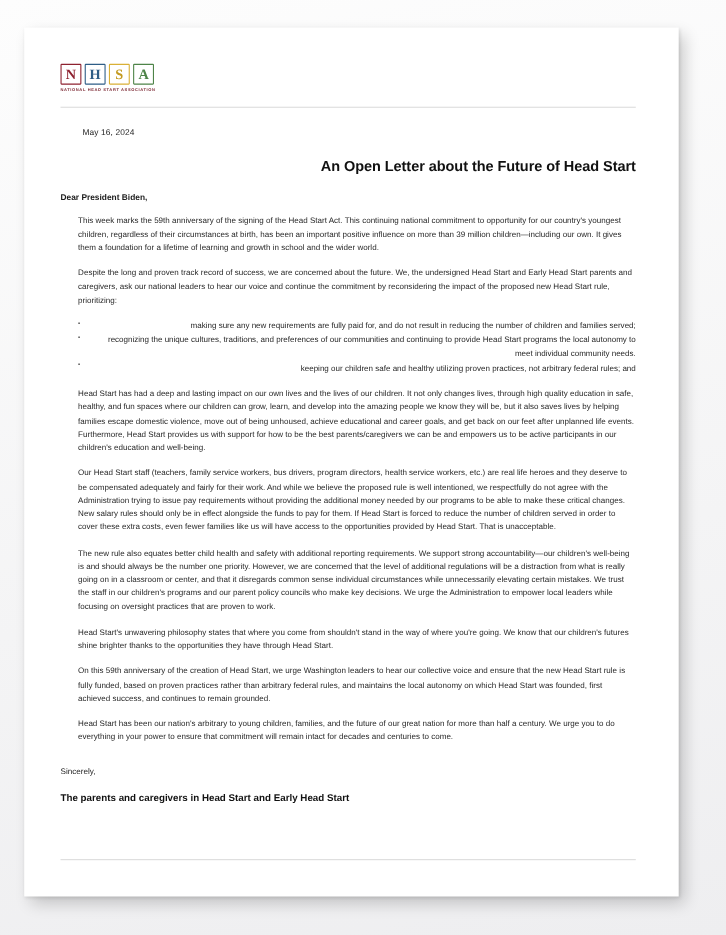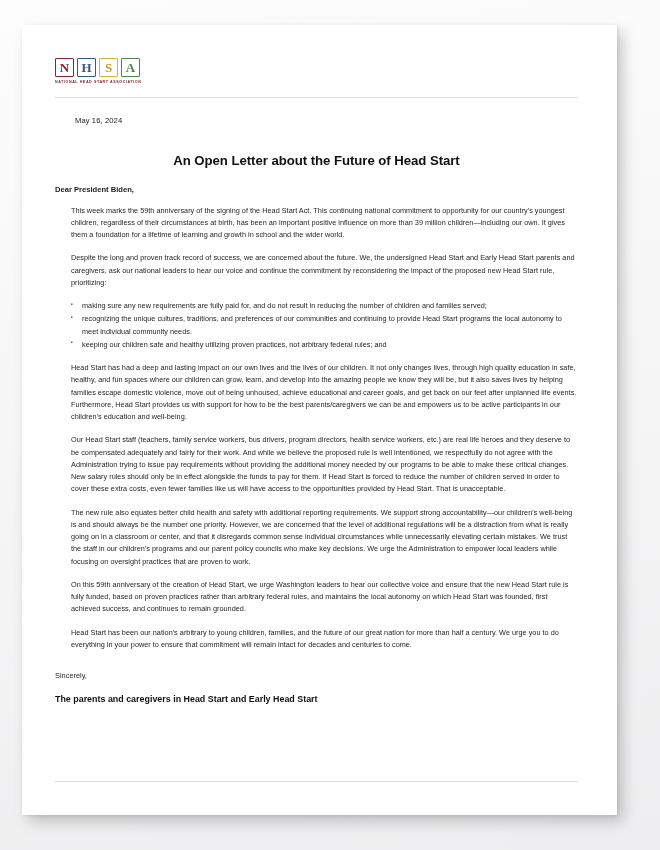--- a/index.html
+++ b/index.html
@@ -102,22 +102,22 @@
 
   
   .letter-date {
     margin-top: 18px;
     font-size: 7.6px;
     color: #1c1c1c;
     letter-spacing: 0.1px;
     padding-left: 20px;
   }
   .letter-title {
-    margin-top: 28px;
-    text-align: center;
+    margin-top: 18px;
+    text-align: right;
     font-size: 13.2px;
     font-weight: bold;
     color: #111111;
     letter-spacing: -0.05px;
   }
   .salutation {
     margin-top: 17px;
     font-size: 7.6px;
     color: #1c1c1c;
     font-weight: bold;
@@ -127,20 +127,21 @@
     font-size: 7.3px;
     line-height: 1.68;
     color: #1f1f1f;
     text-align: left;
     letter-spacing: 0.01px;
   }
   ul.bullet-list {
     margin: 11px 0 0 0;
     padding-left: 27px;
     list-style: none;
+    text-align: right;
   }
   ul.bullet-list li {
     position: relative;
     font-size: 7.3px;
     line-height: 1.68;
     color: #1f1f1f;
     margin-bottom: 1px;
   }
   ul.bullet-list li::before {
     content: "\25AA";
@@ -200,20 +201,21 @@
 
       <ul class="bullet-list">
         <li>making sure any new requirements are fully paid for, and do not result in reducing the number of children and families served;</li>
         <li>recognizing the unique cultures, traditions, and preferences of our communities and continuing to provide Head Start programs the local autonomy to meet individual community needs.</li>
         <li>keeping our children safe and healthy utilizing proven practices, not arbitrary federal rules; and</li>
       </ul>
 
       <p class="body-para">Head Start has had a deep and lasting impact on our own lives and the lives of our children. It not only changes lives, through high quality education in safe, healthy, and fun spaces where our children can grow, learn, and develop into the amazing people we know they will be, but it also saves lives by helping families escape domestic violence, move out of being unhoused, achieve educational and career goals, and get back on our feet after unplanned life events. Furthermore, Head Start provides us with support for how to be the best parents/caregivers we can be and empowers us to be active participants in our children's education and well-being.</p>
       <p class="body-para">Our Head Start staff (teachers, family service workers, bus drivers, program directors, health service workers, etc.) are real life heroes and they deserve to be compensated adequately and fairly for their work. And while we believe the proposed rule is well intentioned, we respectfully do not agree with the Administration trying to issue pay requirements without providing the additional money needed by our programs to be able to make these critical changes. New salary rules should only be in effect alongside the funds to pay for them. If Head Start is forced to reduce the number of children served in order to cover these extra costs, even fewer families like us will have access to the opportunities provided by Head Start. That is unacceptable.</p>
       <p class="body-para">The new rule also equates better child health and safety with additional reporting requirements. We support strong accountability—our children's well-being is and should always be the number one priority. However, we are concerned that the level of additional regulations will be a distraction from what is really going on in a classroom or center, and that it disregards common sense individual circumstances while unnecessarily elevating certain mistakes. We trust the staff in our children's programs and our parent policy councils who make key decisions. We urge the Administration to empower local leaders while focusing on oversight practices that are proven to work.</p>
+      <p class="body-para">Head Start's unwavering philosophy states that where you come from shouldn't stand in the way of where you're going. We know that our children's futures shine brighter thanks to the opportunities they have through Head Start.</p>
       <p class="body-para">On this 59th anniversary of the creation of Head Start, we urge Washington leaders to hear our collective voice and ensure that the new Head Start rule is fully funded, based on proven practices rather than arbitrary federal rules, and maintains the local autonomy on which Head Start was founded, first achieved success, and continues to remain grounded.</p>
       <p class="body-para">Head Start has been our nation's arbitrary to young children, families, and the future of our great nation for more than half a century. We urge you to do everything in your power to ensure that commitment will remain intact for decades and centuries to come.</p>
 
       <div class="sign-off">Sincerely,</div>
       <div class="signature">The parents and caregivers in Head Start and Early Head Start</div>
     </div>
 
     <hr class="footer-rule">
   </div>
 </div>

